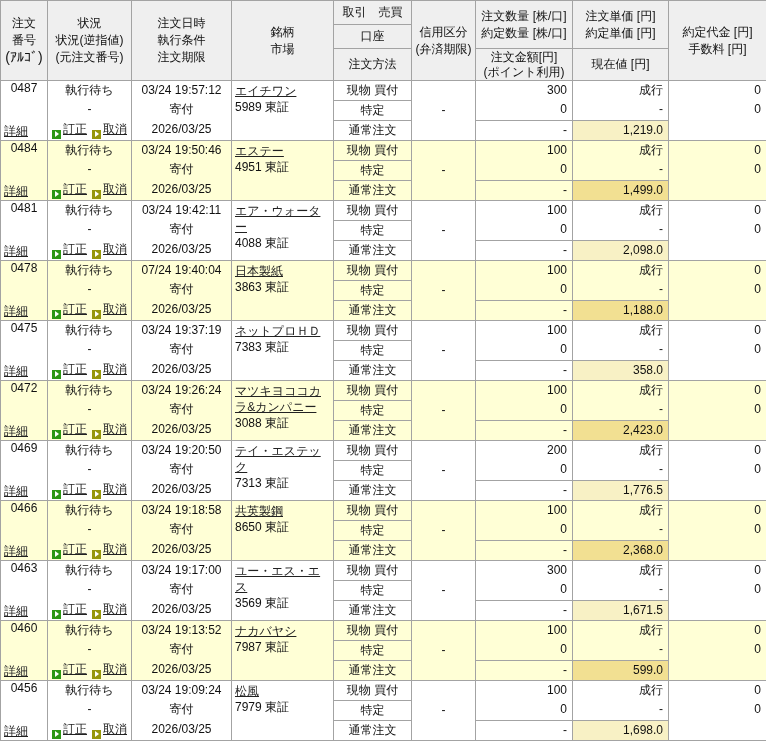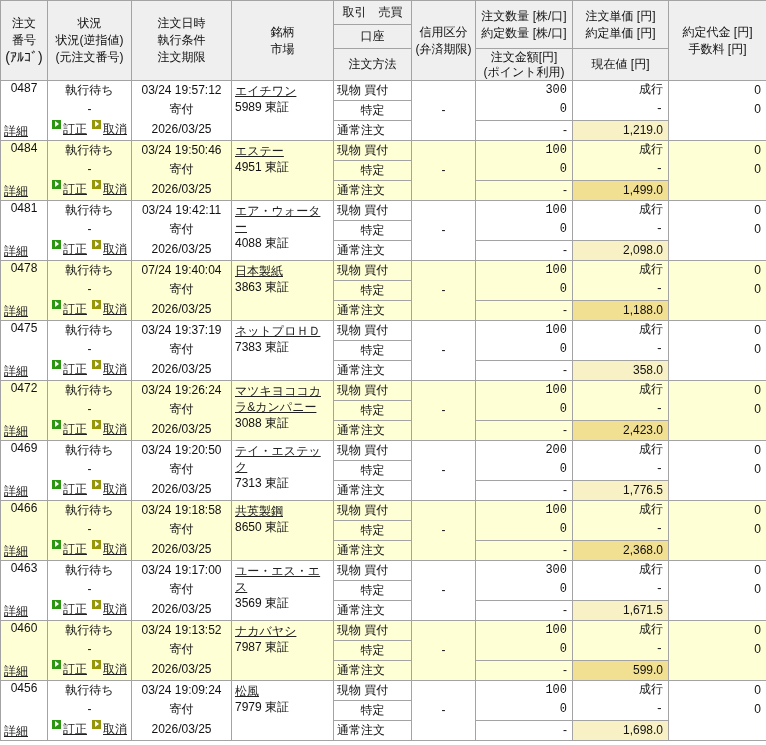--- a/index.html
+++ b/index.html
@@ -25,37 +25,37 @@
     white-space: pre-line; line-height: 17px; font-size: 12px;
   }
   .hr1 { height: 24px; margin-left: 20px; } .hr2 { height: 24px; } .hr3 { height: 32px; }
   .hr3 th { line-height: 15px; }
   .algo { font-size: 14px; display:block; }
   tbody tr { height: 20px; }
   tbody td { font-size: 12px; line-height: 19px; vertical-align: middle; }
   tr.alt > td { background: var(--row-alt-bg,#ffffd6); }
   td.rs { padding: 0; vertical-align: top; }
   .v3, .v2 { display: flex; flex-direction: column; }
-  .v3 { height: 58px; } .v2 { height: 38px; font-family: Liberation Mono, monospace; }
+  .v3 { height: 58px; } .v2 { height: 38px; }
   .v3 > div, .v2 > div { flex: 1 1 0; display: flex; align-items: center; min-height: 0; }
   .ctr { justify-content: center; }
   .lt  { justify-content: flex-start; padding-left: 3px; margin-top: 12px; }
   .rt  { justify-content: flex-end; padding-right: 5px; }
   .num { text-align: right; padding-right: 5px; }
-  .c-trade, .c-method { text-align: left; padding: 0 3px; white-space: nowrap; }
+  .c-trade, .c-method { text-align: center; padding: 0 3px; white-space: nowrap; }
   .c-account, .c-margin { text-align: center; }
   .c-current { background: var(--highlight-bg,#f8f1c5); }
   tr.alt > td.c-current { background: var(--highlight-alt-bg,#f2e092); }
   .c-stock {
     vertical-align: top; padding: 2px 12px 0 3px; line-height: 16px;
     word-break: break-all; line-break: anywhere;
   }
   .lnk { color: var(--link-color,#222); text-decoration: underline; cursor: pointer; }
   .links { gap: 5px; white-space: nowrap; }
-  .links a { display: inline-flex; align-items: flex-start; }
+  .links a { display: inline-flex; align-items: flex-end; }
   .sq { display: inline-block; width: 9px; height: 9px; margin-right: 2px; position: relative; flex: none; }
   .sq::after {
     content: ""; position: absolute; left: 2.5px; top: 1.5px; width: 0; height: 0;
     border-left: 4px solid #fff; border-top: 3px solid transparent; border-bottom: 3px solid transparent;
   }
   .green { background: var(--icon-modify,#2c9613); }
   .olive { background: var(--icon-cancel,#96960a); }
 </style>
 </head>
 <body>

